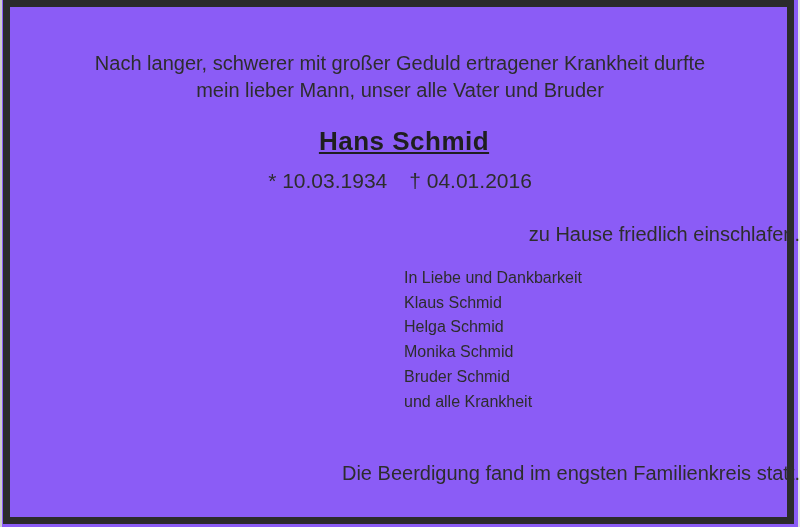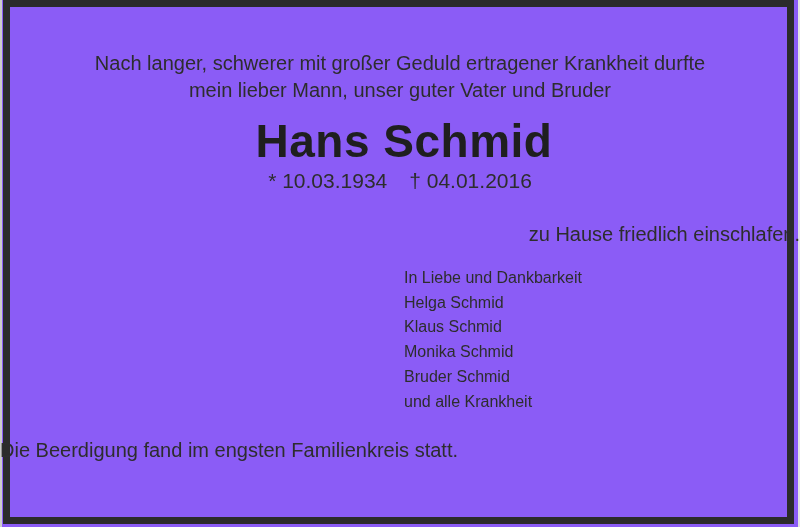--- a/index.html
+++ b/index.html
@@ -53,25 +53,26 @@
     line-height: 27px;
     color: #2d2d2d;
   }
   .name {
     position: absolute;
     top: 121px;
     left: 8px;
     right: 0;
     margin: 0;
     text-align: center;
-    font-size: 46px;
+    font-size: 26px;
     line-height: 40px;
     font-weight: bold;
     color: #1f1f1f;
     letter-spacing: 0.5px;
+    text-decoration: underline;
   }
   .dates {
     position: absolute;
     top: 167px;
     left: 0;
     right: 0;
     text-align: center;
     font-size: 21px;
     line-height: 27px;
     color: #2d2d2d;
@@ -94,55 +95,55 @@
     position: absolute;
     top: 266px;
     left: 404px;
     font-size: 16px;
     line-height: 24.7px;
     text-align: left;
     color: #2d2d2d;
   }
   .funeral {
     position: absolute;
-    top: 437px;
+    top: 460px;
     left: 0;
     right: 0;
-    text-align: left;
+    text-align: right;
     font-size: 20px;
     line-height: 27px;
     color: #2d2d2d;
   }
 </style>
 </head>
 <body>
 
 <div class="page">
 
   <div class="edge-left"></div>
   <div class="edge-right"></div>
   <div class="frame"></div>
 
   <div class="intro">
     <div>Nach langer, schwerer mit großer Geduld ertragener Krankheit durfte</div>
-    <div>mein lieber Mann, unser guter Vater und Bruder</div>
+    <div>mein lieber Mann, unser alle Vater und Bruder</div>
   </div>
 
   <h1 class="name">Hans Schmid</h1>
 
   <div class="dates">
     <span class="birth">* 10.03.1934</span><span>† 04.01.2016</span>
   </div>
 
   <div class="peaceful">zu Hause friedlich einschlafen.</div>
 
   <div class="family">
     <div>In Liebe und Dankbarkeit</div>
+    <div>Klaus Schmid</div>
     <div>Helga Schmid</div>
-    <div>Klaus Schmid</div>
     <div>Monika Schmid</div>
     <div>Bruder Schmid</div>
     <div>und alle Krankheit</div>
   </div>
 
   <div class="funeral">Die Beerdigung fand im engsten Familienkreis statt.</div>
 
 </div>
 
 </body></html>

